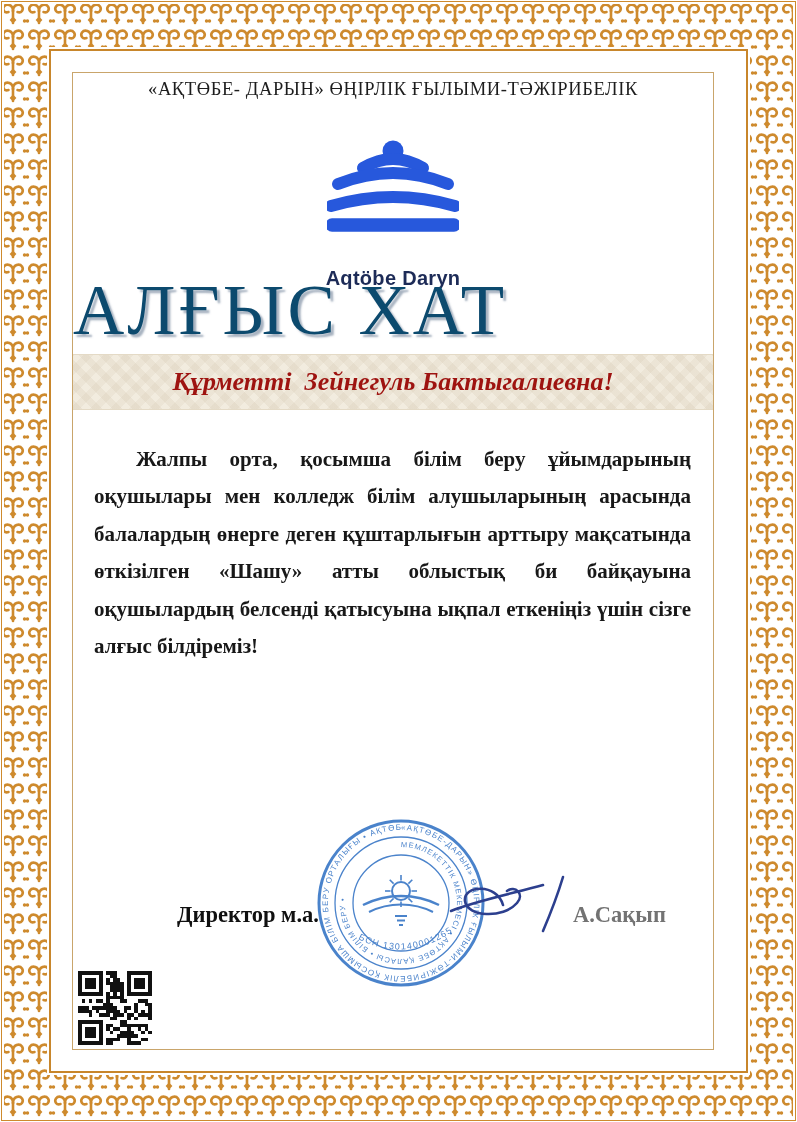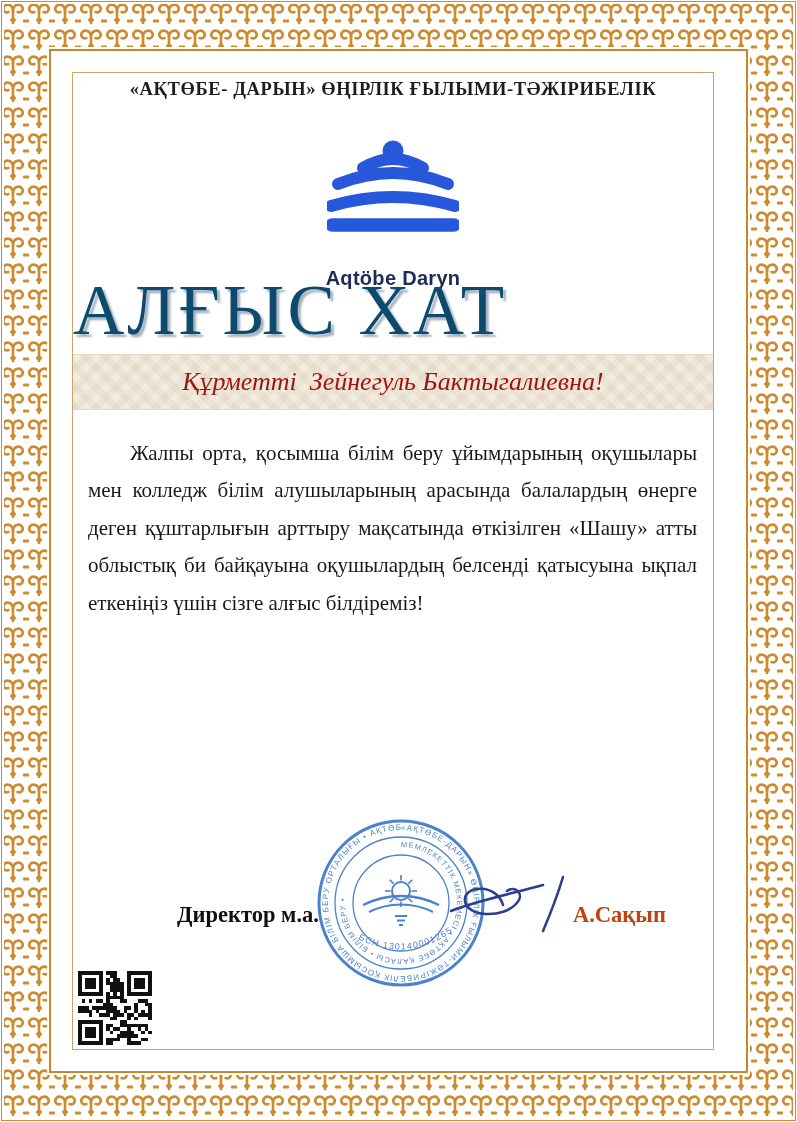--- a/index.html
+++ b/index.html
@@ -7,21 +7,21 @@
     width:797px;height:1122px;position:relative;background:#ffffff;overflow:hidden;
     font-family:"Liberation Serif","DejaVu Serif",serif;
   }
   .frame{position:absolute;left:0;top:0;z-index:1;pointer-events:none;}
   .content{
     position:absolute;left:72px;top:72px;width:642px;height:978px;
     border:1px solid #c9a56b;box-sizing:border-box;z-index:2;background:transparent;
   }
   .hdr{
     position:absolute;top:5px;left:0;width:100%;text-align:center;
-    font-size:18.5px;line-height:1.28;color:#1d1d1d;letter-spacing:.6px;font-weight:700;
+    font-size:18.5px;line-height:1.28;color:#1d1d1d;letter-spacing:.6px;font-weight:400;
   }
   .hdr .l2{word-spacing:7px;}
   .logo-svg{position:absolute;top:62px;left:50%;margin-left:-66px;}
   .wordmark{
     position:absolute;top:158px;left:0;width:100%;text-align:center;
     font-family:"Liberation Sans","DejaVu Sans",sans-serif;font-weight:700;
     font-size:20px;color:#1d2b57;letter-spacing:.3px;margin-top:36px;
   }
   .title{
     position:absolute;top:197px;left:0;width:100%;text-align:left;
@@ -31,29 +31,29 @@
   .band{
     position:absolute;top:281px;left:0;right:0;height:54px;
     background:
       repeating-linear-gradient(45deg, rgba(205,190,165,.20) 0 7px, rgba(0,0,0,0) 7px 14px),
       repeating-linear-gradient(-45deg, rgba(205,190,165,.16) 0 7px, rgba(0,0,0,0) 7px 14px),
       #f2ecdf;
     border-top:1px solid #e4dac6;border-bottom:1px solid #e4dac6;
     display:flex;align-items:center;justify-content:center;
   }
   .band .recipient{
-    font-style:italic;font-weight:400;font-size:26px;color:#9e1310;white-space:pre;
+    font-style:italic;font-weight:700;font-size:26px;color:#9e1310;white-space:pre;
   }
   .body-text{
     position:absolute;top:362px;left:0;right:0;padding:0 16px 0 15px;
     font-size:21px;line-height:1.78;text-align:justify;color:#181818;
   }
-  .body-text p{margin:0;text-indent:42px;}
+  .body-text p{margin:6px;text-indent:42px;font-weight:bold;}
   .sig-position{position:absolute;left:104px;top:829px;font-size:22.5px;font-weight:700;color:#101010;}
-  .sig-name{position:absolute;left:500px;top:829px;font-size:22.5px;font-weight:700;color:#c2410c;}
+  .sig-name{position:absolute;left:500px;top:829px;font-size:22.5px;font-weight:700;color:#737373;}
   .stamp-svg{position:absolute;left:242px;top:744px;opacity:.88;}
   .autograph-svg{position:absolute;left:372px;top:798px;}
   .qr-svg{position:absolute;left:5px;top:898px;background:#fff;}
   .footer{
     position:absolute;top:951px;left:0;width:100%;text-align:center;
     font-size:21.5px;color:#101010;
   }
 </style>
 </head>
 <body>

